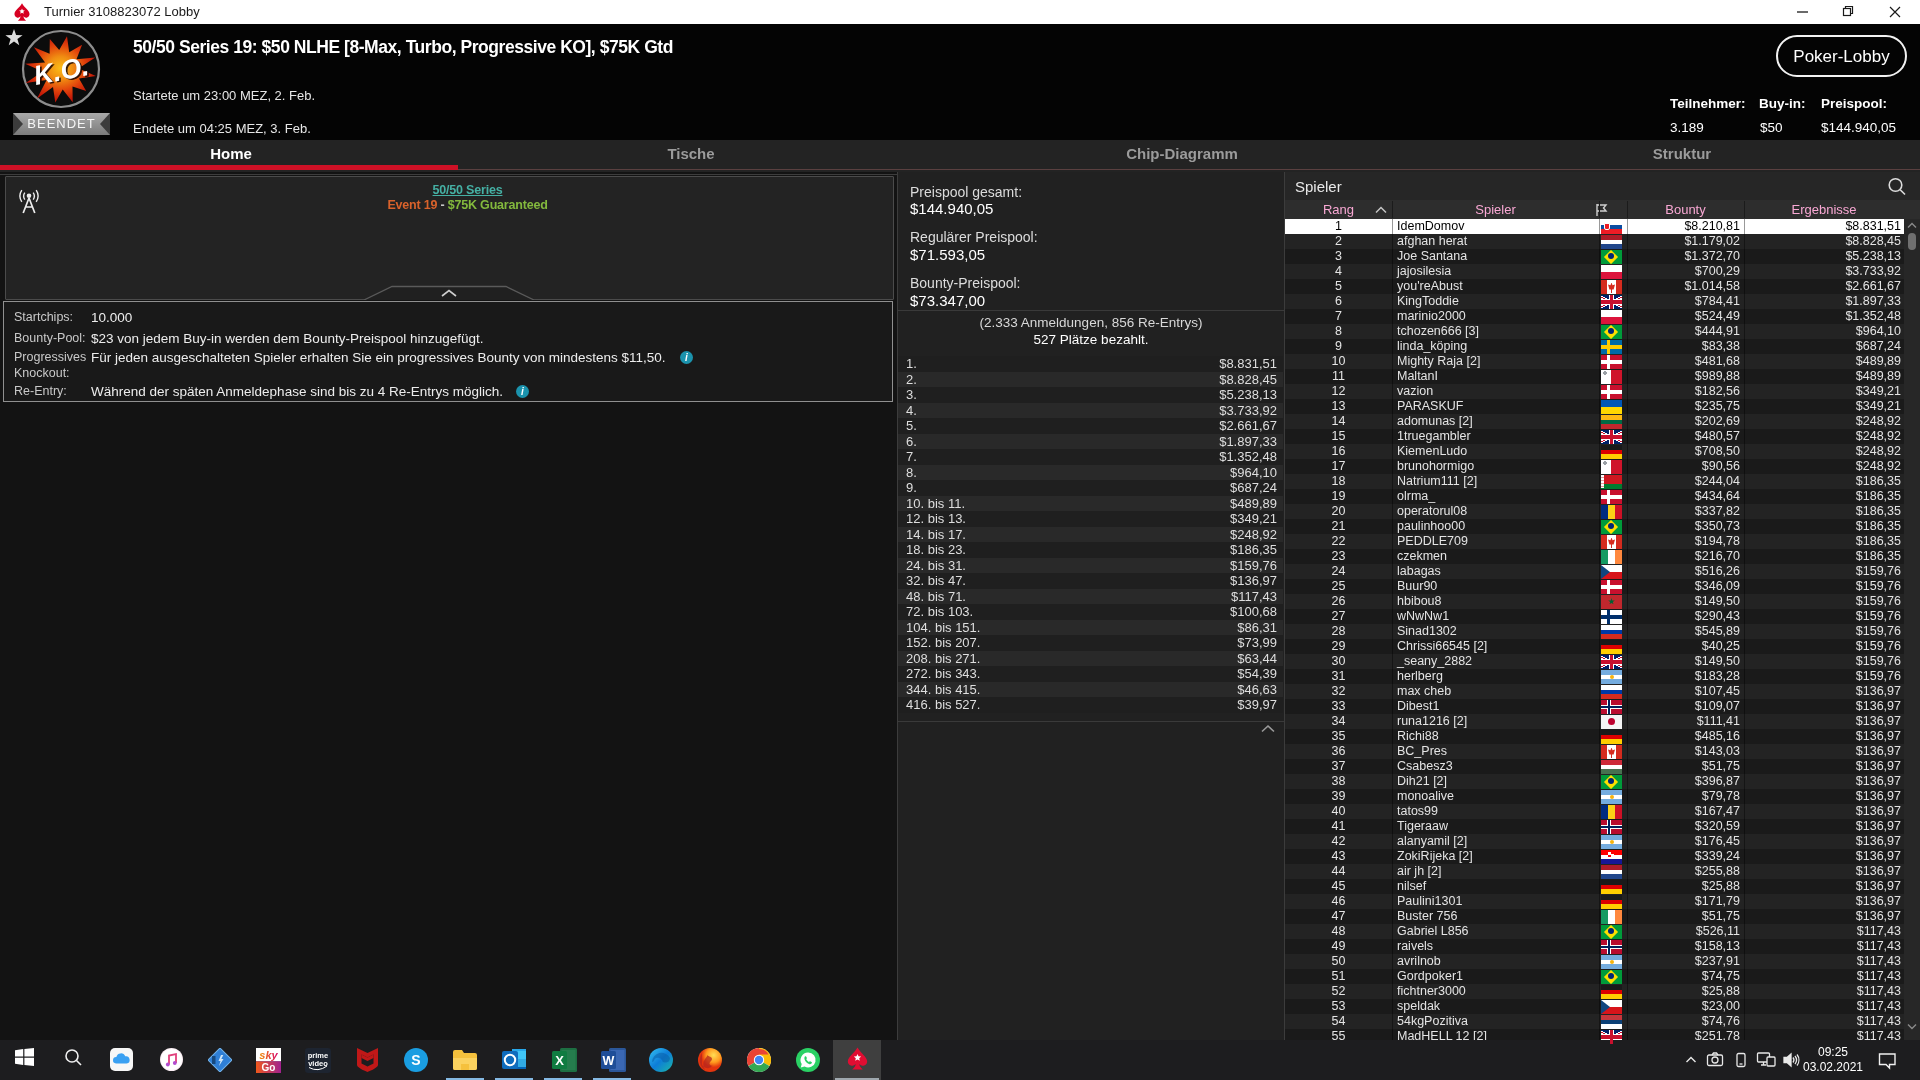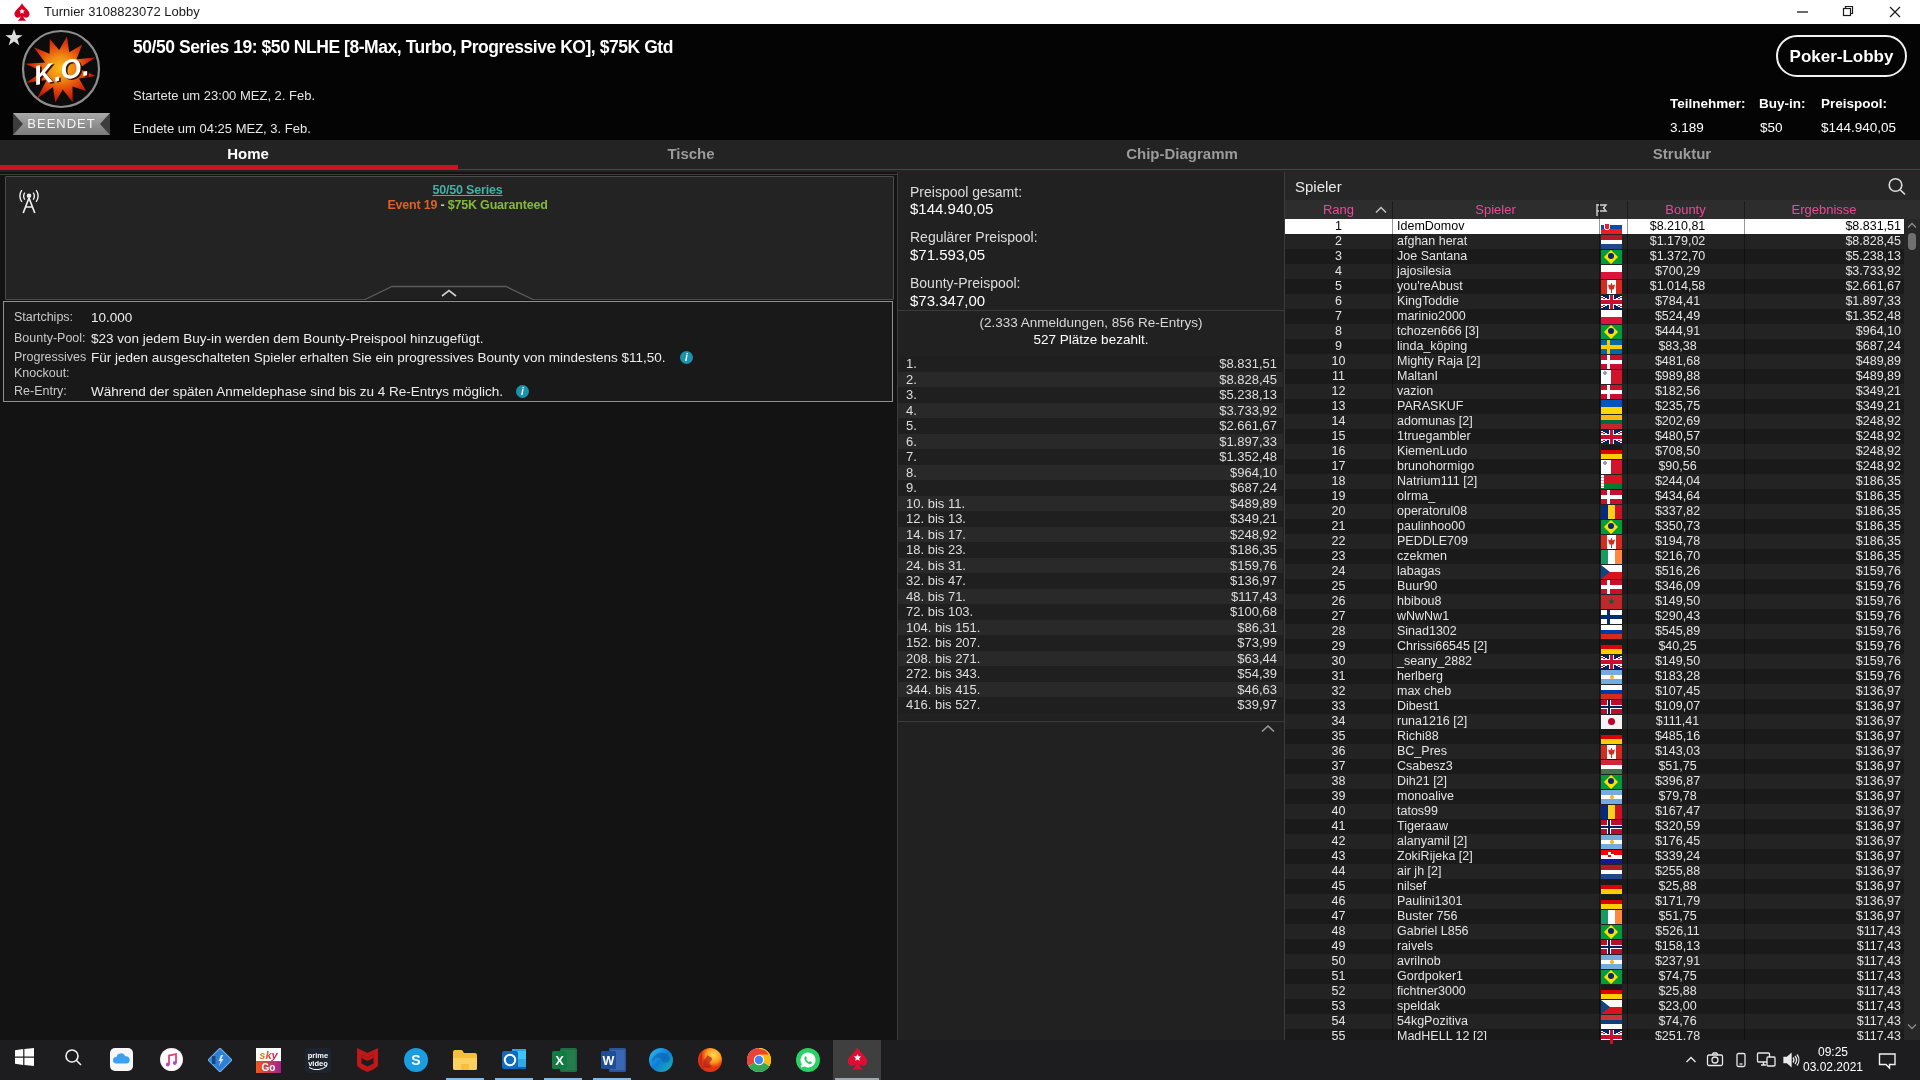--- a/index.html
+++ b/index.html
@@ -5,21 +5,21 @@
 html,body{width:1920px;height:1080px;background:#000;font-family:"Liberation Sans",sans-serif;overflow:hidden}
 .a{position:absolute}
 
 #tbar{left:0;top:0;width:1920px;height:24px;background:#fff}
 #tbar .txt{left:44px;top:0;line-height:24px;font-size:13px;color:#1a1a1a}
 
 #hdr{left:0;top:24px;width:1920px;height:116px;background:#040404}
 #hdr .title{left:133px;top:13px;font-size:17.5px;font-weight:bold;color:#fff;letter-spacing:-0.45px}
 #hdr .d1{left:133px;top:64px;font-size:13px;color:#e6e6e6}
 #hdr .d2{left:133px;top:97px;font-size:13px;color:#e6e6e6}
-#pill{left:1776px;top:11px;width:131px;height:42px;border:2px solid #f2f2f2;border-radius:22px;color:#fff;font-size:17px;font-weight:bold;text-align:center;line-height:39px}
+#pill{left:1776px;top:11px;width:131px;height:42px;border:2px solid #f2f2f2;border-radius:22px;color:#fff;font-size:17px;font-weight:normal;text-align:center;line-height:39px}
 .stl{top:72px;font-size:13.5px;font-weight:bold;color:#fff}
 .stv{top:96px;font-size:13.5px;color:#fff}
 
 #rib{left:13px;top:89px;width:97px;height:22px;background:linear-gradient(180deg,#a9a9a9,#7b7b7b);color:#f5f5f5;font-size:13px;letter-spacing:1px;text-align:center;line-height:22px;z-index:1}
 #ribl{left:13px;top:89px;width:10px;height:22px;background:#3c3c3c;clip-path:polygon(0 0,100% 50%,0 100%);z-index:2}
 #ribr{left:100px;top:89px;width:10px;height:22px;background:#3c3c3c;clip-path:polygon(100% 0,0 50%,100% 100%);z-index:2}
 
 #tabs{left:0;top:140px;width:1920px;height:32px;background:#232323}
 #tabs div{position:absolute;top:0;height:26px;line-height:28px;text-align:center;font-size:15px;font-weight:bold;color:#9b9b9b}
 #tabs .on{color:#fff}
@@ -48,30 +48,30 @@
 #mid .cnt2{left:0;top:160px;width:386px;text-align:center;font-size:13.5px;font-weight:normal;color:#fff}
 .prow{position:absolute;left:0;width:385px;height:15.5px;line-height:15.5px;font-size:13px;color:#dedede}
 .prow .ql{position:absolute;left:8px}
 .prow .qr{position:absolute;right:6px}
 .pr0{background:#1f1f1f}
 .pr1{background:#292929}
 
 #rp{left:1285px;top:0;width:635px;height:868px;background:#1c1c1c}
 #rpt{left:0;top:0;width:635px;height:28px;background:#262626;font-size:15px;color:#e8e8e8}
 #rpt span{position:absolute;left:10px;top:6px}
-#rph{left:0;top:28px;width:635px;height:19px;background:#2d2d2d;font-size:13px;color:#ec4899}
+#rph{left:0;top:28px;width:635px;height:19px;background:#2d2d2d;font-size:13px;color:#f9a8d4}
 #rph div{position:absolute;top:0;height:19px;line-height:19px;text-align:center}
 #rph .cs{position:absolute;top:1px;height:17px;width:1px;background:#1b1b1b}
 .prw{position:absolute;left:0;width:619px;height:15px;line-height:15px;font-size:12.5px;color:#e4e4e4}
 .prw.sel{background:#fff;color:#000}
 .rw0{background:#1a1a1a}
 .rw1{background:#232323}
 .prw .rk{position:absolute;left:0;width:107px;text-align:center}
 .prw .nm{position:absolute;left:112px;white-space:nowrap}
-.prw .bo{position:absolute;left:330px;width:125px;text-align:center}
+.prw .bo{position:absolute;left:330px;width:125px;text-align:right}
 .prw .re{position:absolute;left:459px;width:157px;text-align:right}
 .fl{position:absolute;left:316px;top:0.5px;width:21px;height:14px;overflow:hidden}
 .vln{top:47px;width:1px;height:821px;background:rgba(0,0,0,0.4)}
 
 #sbar{left:619px;top:47px;width:16px;height:821px;background:#272727}
 #sthumb{left:4px;top:14px;width:8px;height:17px;background:#707070;border-radius:4px}
 
 .fsk{background:linear-gradient(180deg,#fff 0 33%,#0b4ea2 33% 66%,#ee1c25 66%)}
 .fsk:after{content:"";position:absolute;left:3px;top:3.5px;width:4px;height:5px;background:#ee1c25;border:1px solid #fff;border-radius:0 0 2px 2px}
 .fnl{background:linear-gradient(180deg,#ae1c28 0 33%,#fff 33% 66%,#21468b 66%)}
@@ -166,21 +166,21 @@
 <div class="a d2">Endete um 04:25 MEZ, 3. Feb.</div>
 <div class="a" id="pill">Poker-Lobby</div>
 <div class="a stl" style="left:1670px">Teilnehmer:</div>
 <div class="a stl" style="left:1759px">Buy-in:</div>
 <div class="a stl" style="left:1821px">Preispool:</div>
 <div class="a stv" style="left:1670px">3.189</div>
 <div class="a stv" style="left:1760px">$50</div>
 <div class="a stv" style="left:1821px">$144.940,05</div>
 </div>
 <div class="a" id="tabs">
-<div class="on" style="left:17px;width:462px">Home</div>
+<div class="on" style="left:0;width:462px">Home</div>
 <div style="left:462px;width:458px">Tische</div>
 <div style="left:1444px;width:476px">Struktur</div>
 <div style="left:920px;width:524px">Chip-Diagramm</div>
 </div>
 <div class="a" id="redbar"></div>
 <div class="a" id="grayline"></div>
 <div class="a" id="content">
 <div class="a" style="left:0;top:2px;width:1920px;height:1px;background:#3d3d3d"></div>
 <div class="a vdiv" style="left:897px"></div>
 <div class="a vdiv" style="left:1284px"></div>

